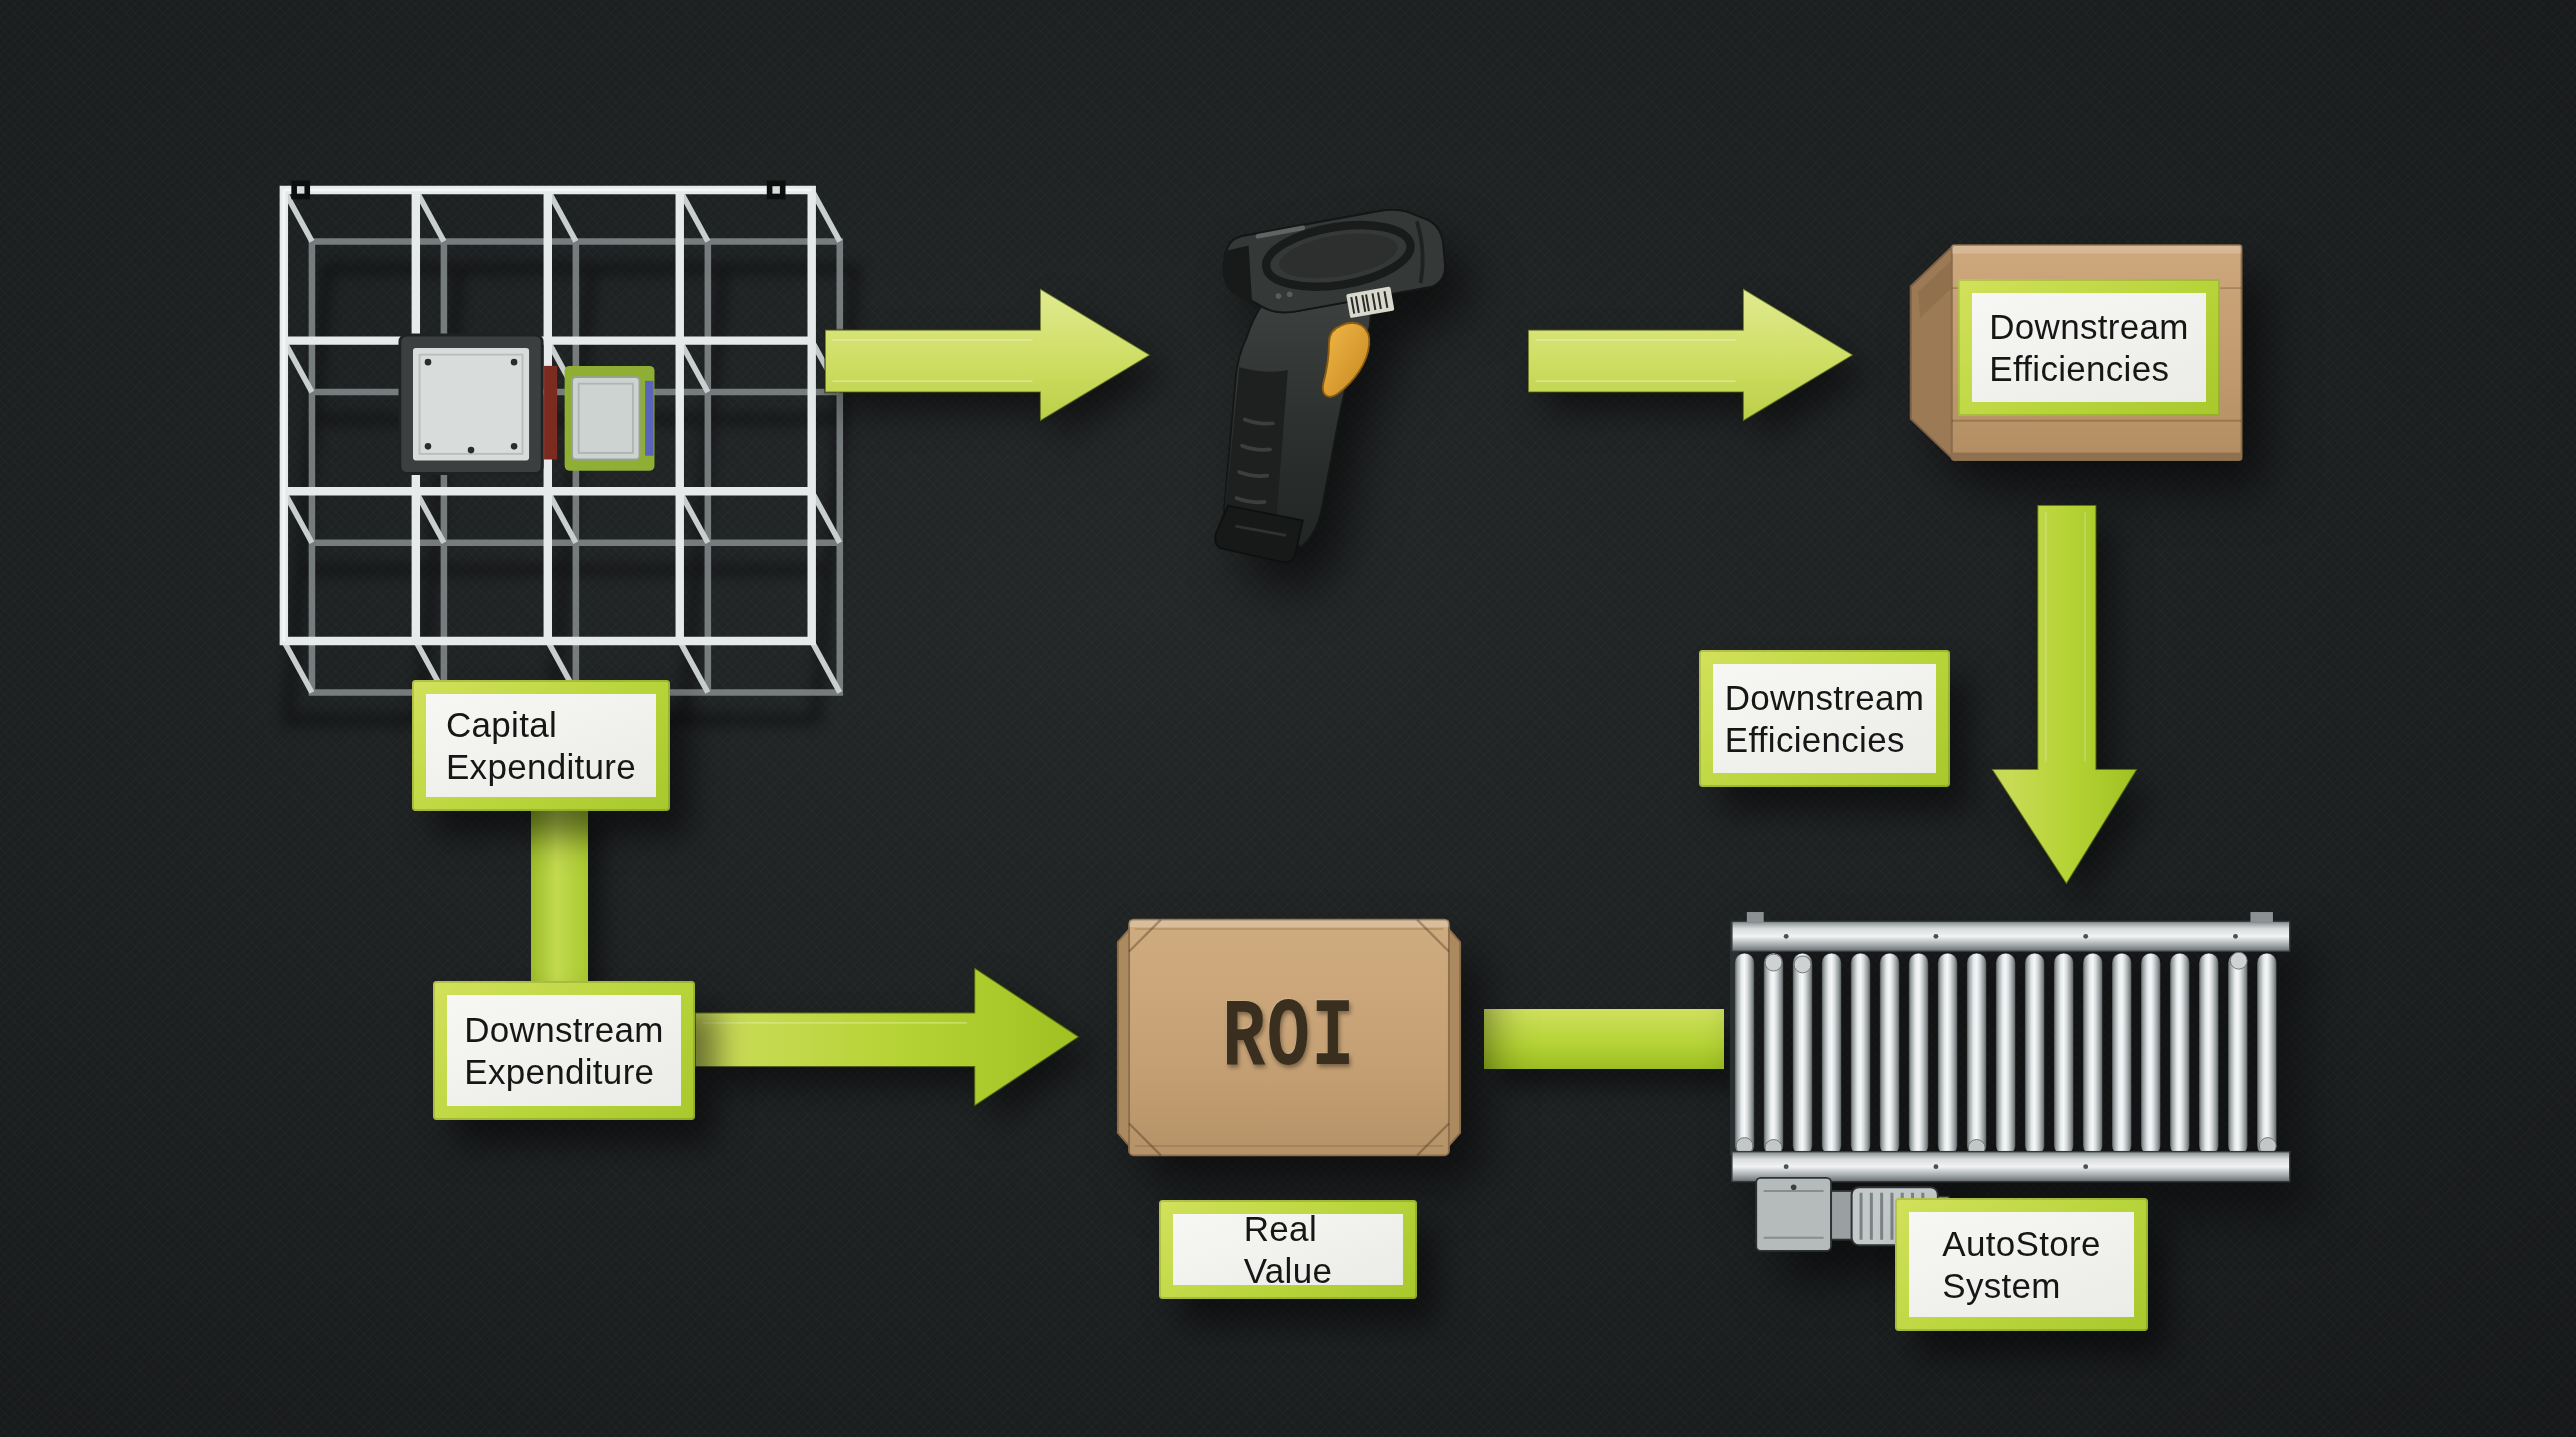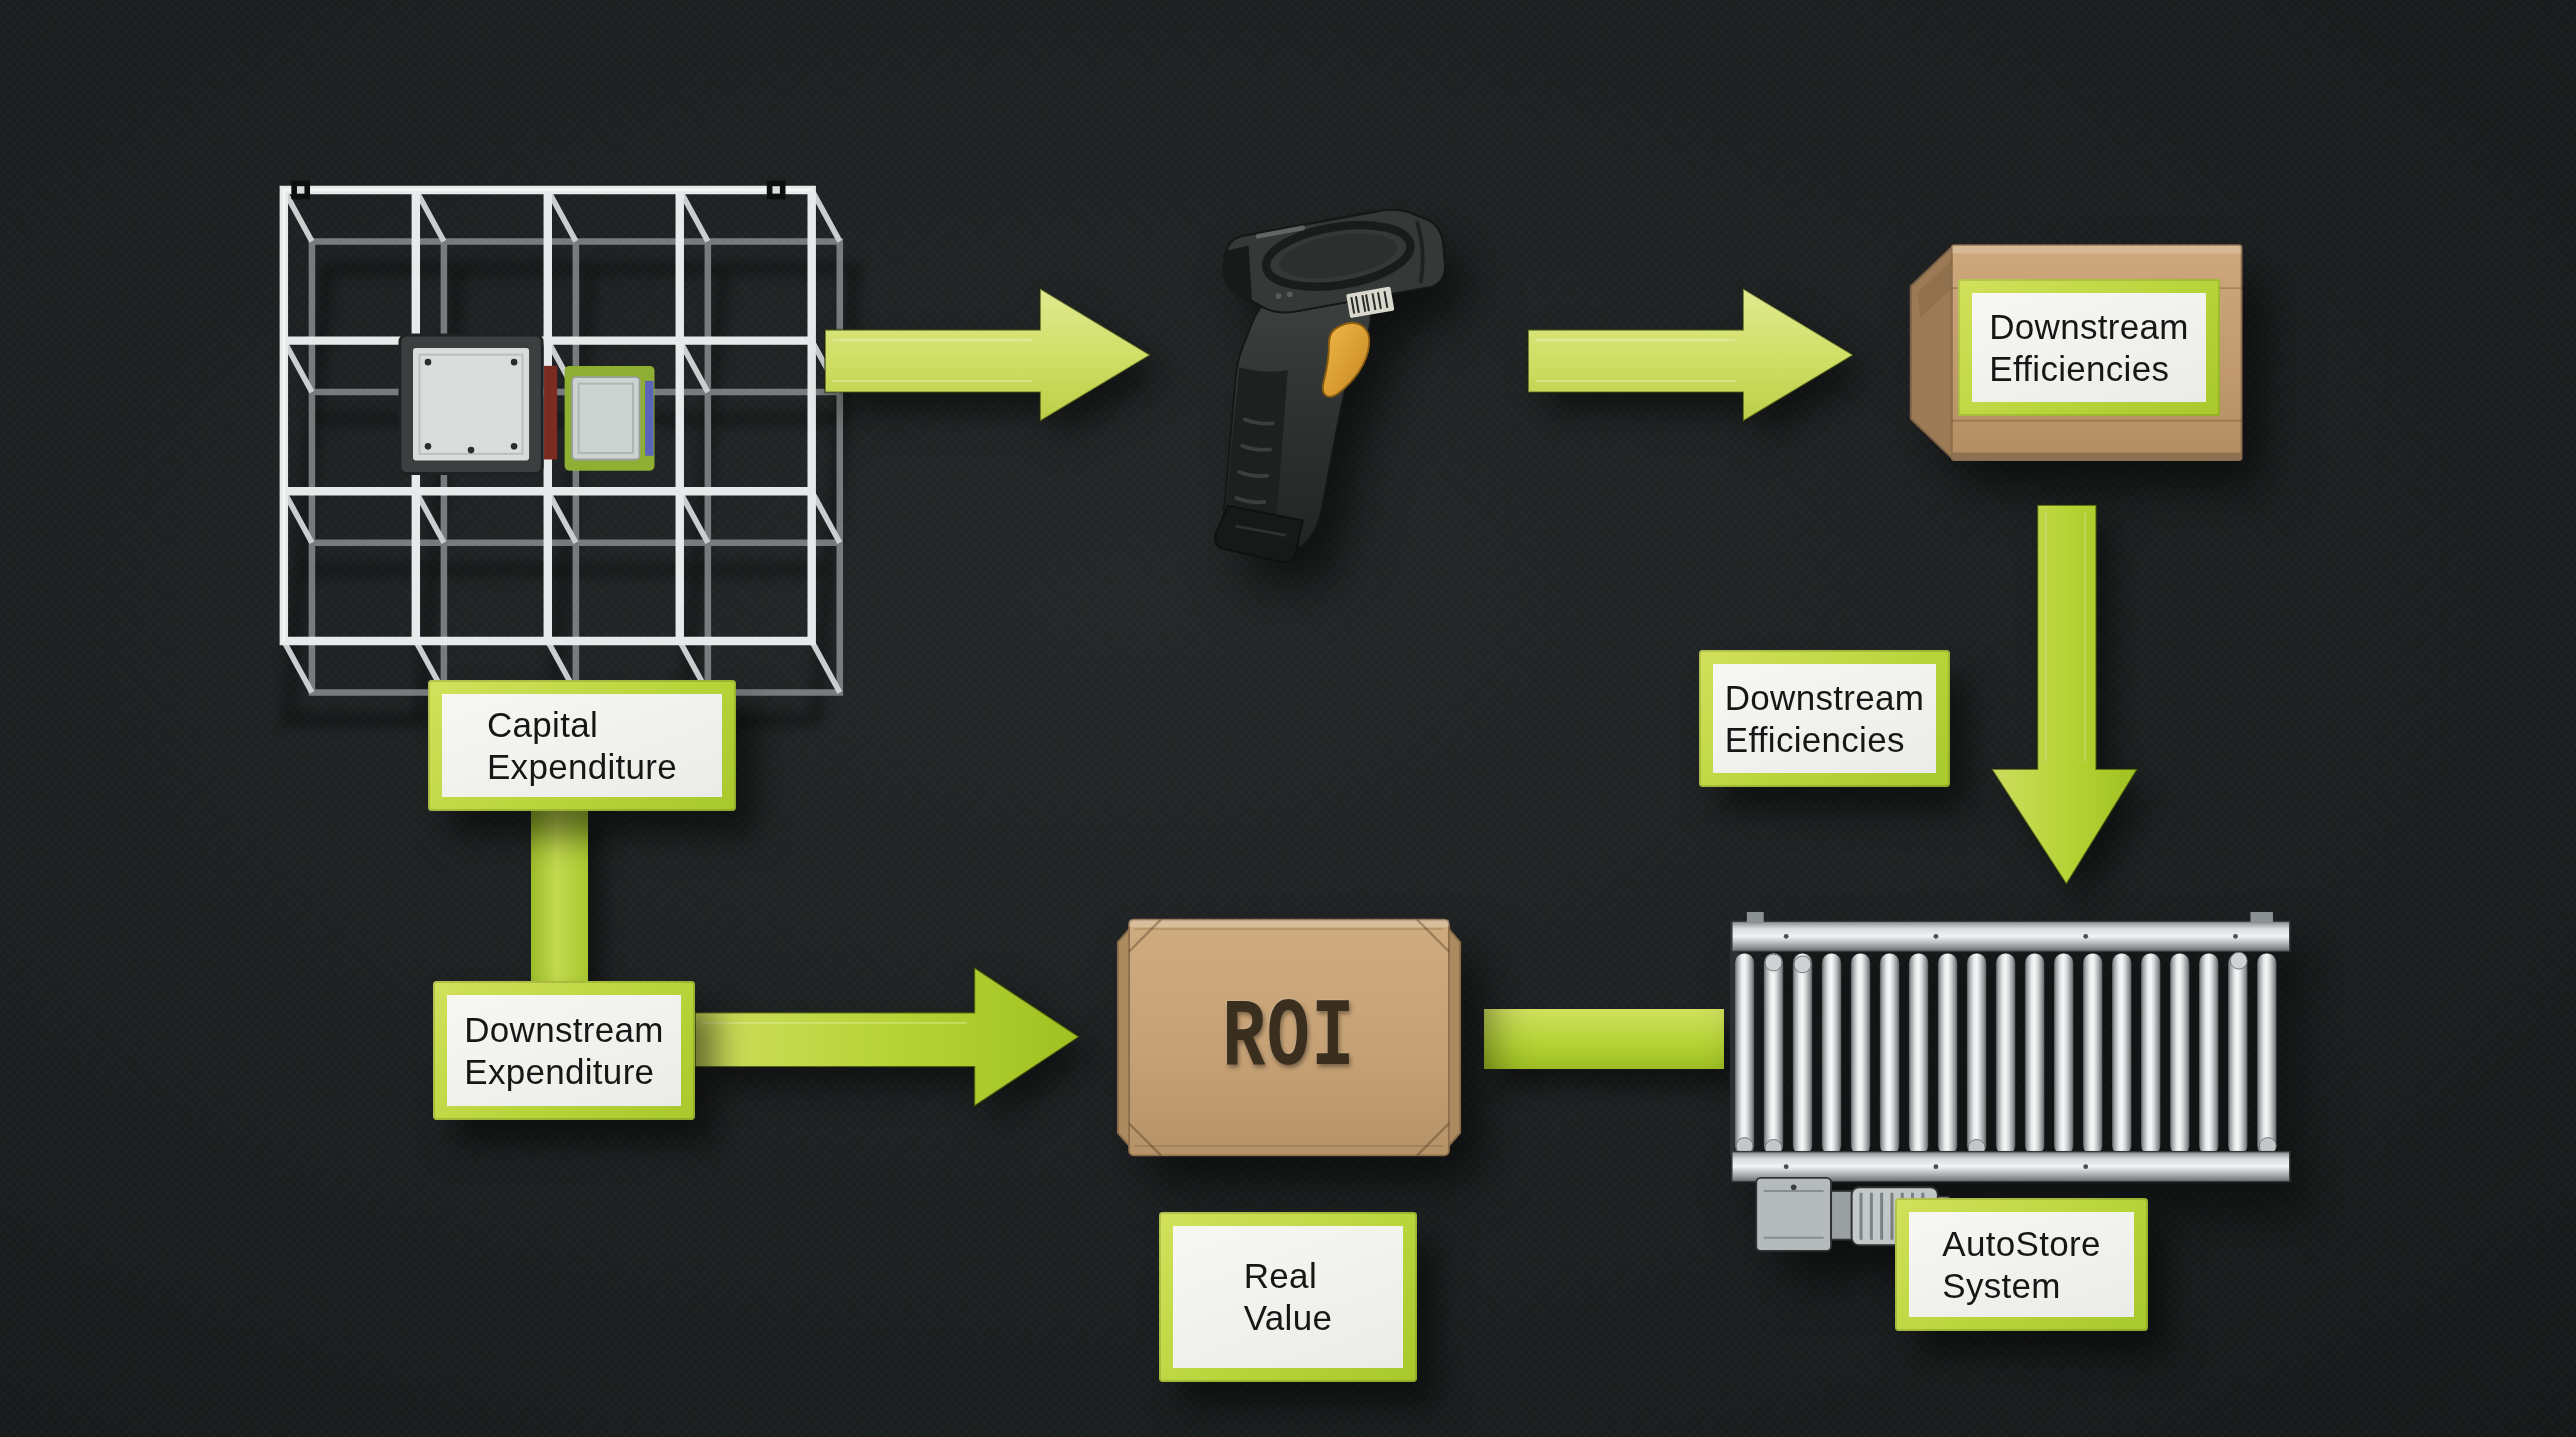--- a/index.html
+++ b/index.html
@@ -188,21 +188,21 @@
         <linearGradient id="ag2" x1="0" y1="0" x2="1" y2="0">
       <stop offset="0" stop-color="#cede5e"></stop>
           <stop offset="0.55" stop-color="#b5d233"></stop>
           <stop offset="1" stop-color="#a0c122"></stop>
     </linearGradient>
       </defs>
     <polygon points="57,0 120,0 120,282 164,282 88,405 8,282 57,282" fill="url(#ag2)" stroke="rgba(30,40,5,0.55)" stroke-width="2"></polygon>
     <path d="M66,8 V274 M108,8 V274" stroke="#def0ff" stroke-width="2" opacity="0.25" fill="none"></path>
   </svg>
 
-  <div class="tag" style="left:428px;top:680px;width:308px;height:131px;">
+  <div class="tag" style="left:412px;top:680px;width:258px;height:131px;">
     <div class="inner">Capital
 Expenditure</div>
   </div>
   <div class="stem" style="left:531px;top:803px;width:57px;height:183px;"></div>
 
 
   <div class="tag" style="left:1699px;top:650px;width:251px;height:137px;">
     <div class="inner">Downstream
 Efficiencies</div>
   </div>
@@ -304,21 +304,21 @@
       <rect x="28" y="286" width="80" height="78" rx="5" fill="#b5babb" stroke="#2e3233" stroke-width="2"></rect>
       <path d="M36,300 h64 M36,350 h64" stroke="#888e8f" stroke-width="2"></path>
       <circle cx="68" cy="296" r="3" fill="#3a3f40"></circle>
       <rect x="108" y="300" width="22" height="52" fill="#9aa0a1" stroke="#2e3233" stroke-width="2"></rect>
       <rect x="130" y="296" width="92" height="62" rx="8" fill="#c3c8c9" stroke="#2e3233" stroke-width="2"></rect>
       <path d="M140,302 v50 M151,302 v50 M162,302 v50 M173,302 v50 M184,302 v50 M195,302 v50 M206,302 v50" stroke="#7c8284" stroke-width="3.2"></path>
       <rect x="222" y="306" width="12" height="42" fill="#989d9f" stroke="#2e3233" stroke-width="1.5"></rect>
     </g>
   </svg>
 
-  <div class="tag" style="left:1159px;top:1200px;width:258px;height:170px;margin-top:12px;">
+  <div class="tag" style="left:1159px;top:1200px;width:258px;height:99px;">
     <div class="inner">Real
 Value</div>
   </div>
 
   <div class="tag" style="left:1895px;top:1198px;width:240px;height:133px;padding-left:13px;">
     <div class="inner">AutoStore
 System</div>
   </div>
 
 </div>

